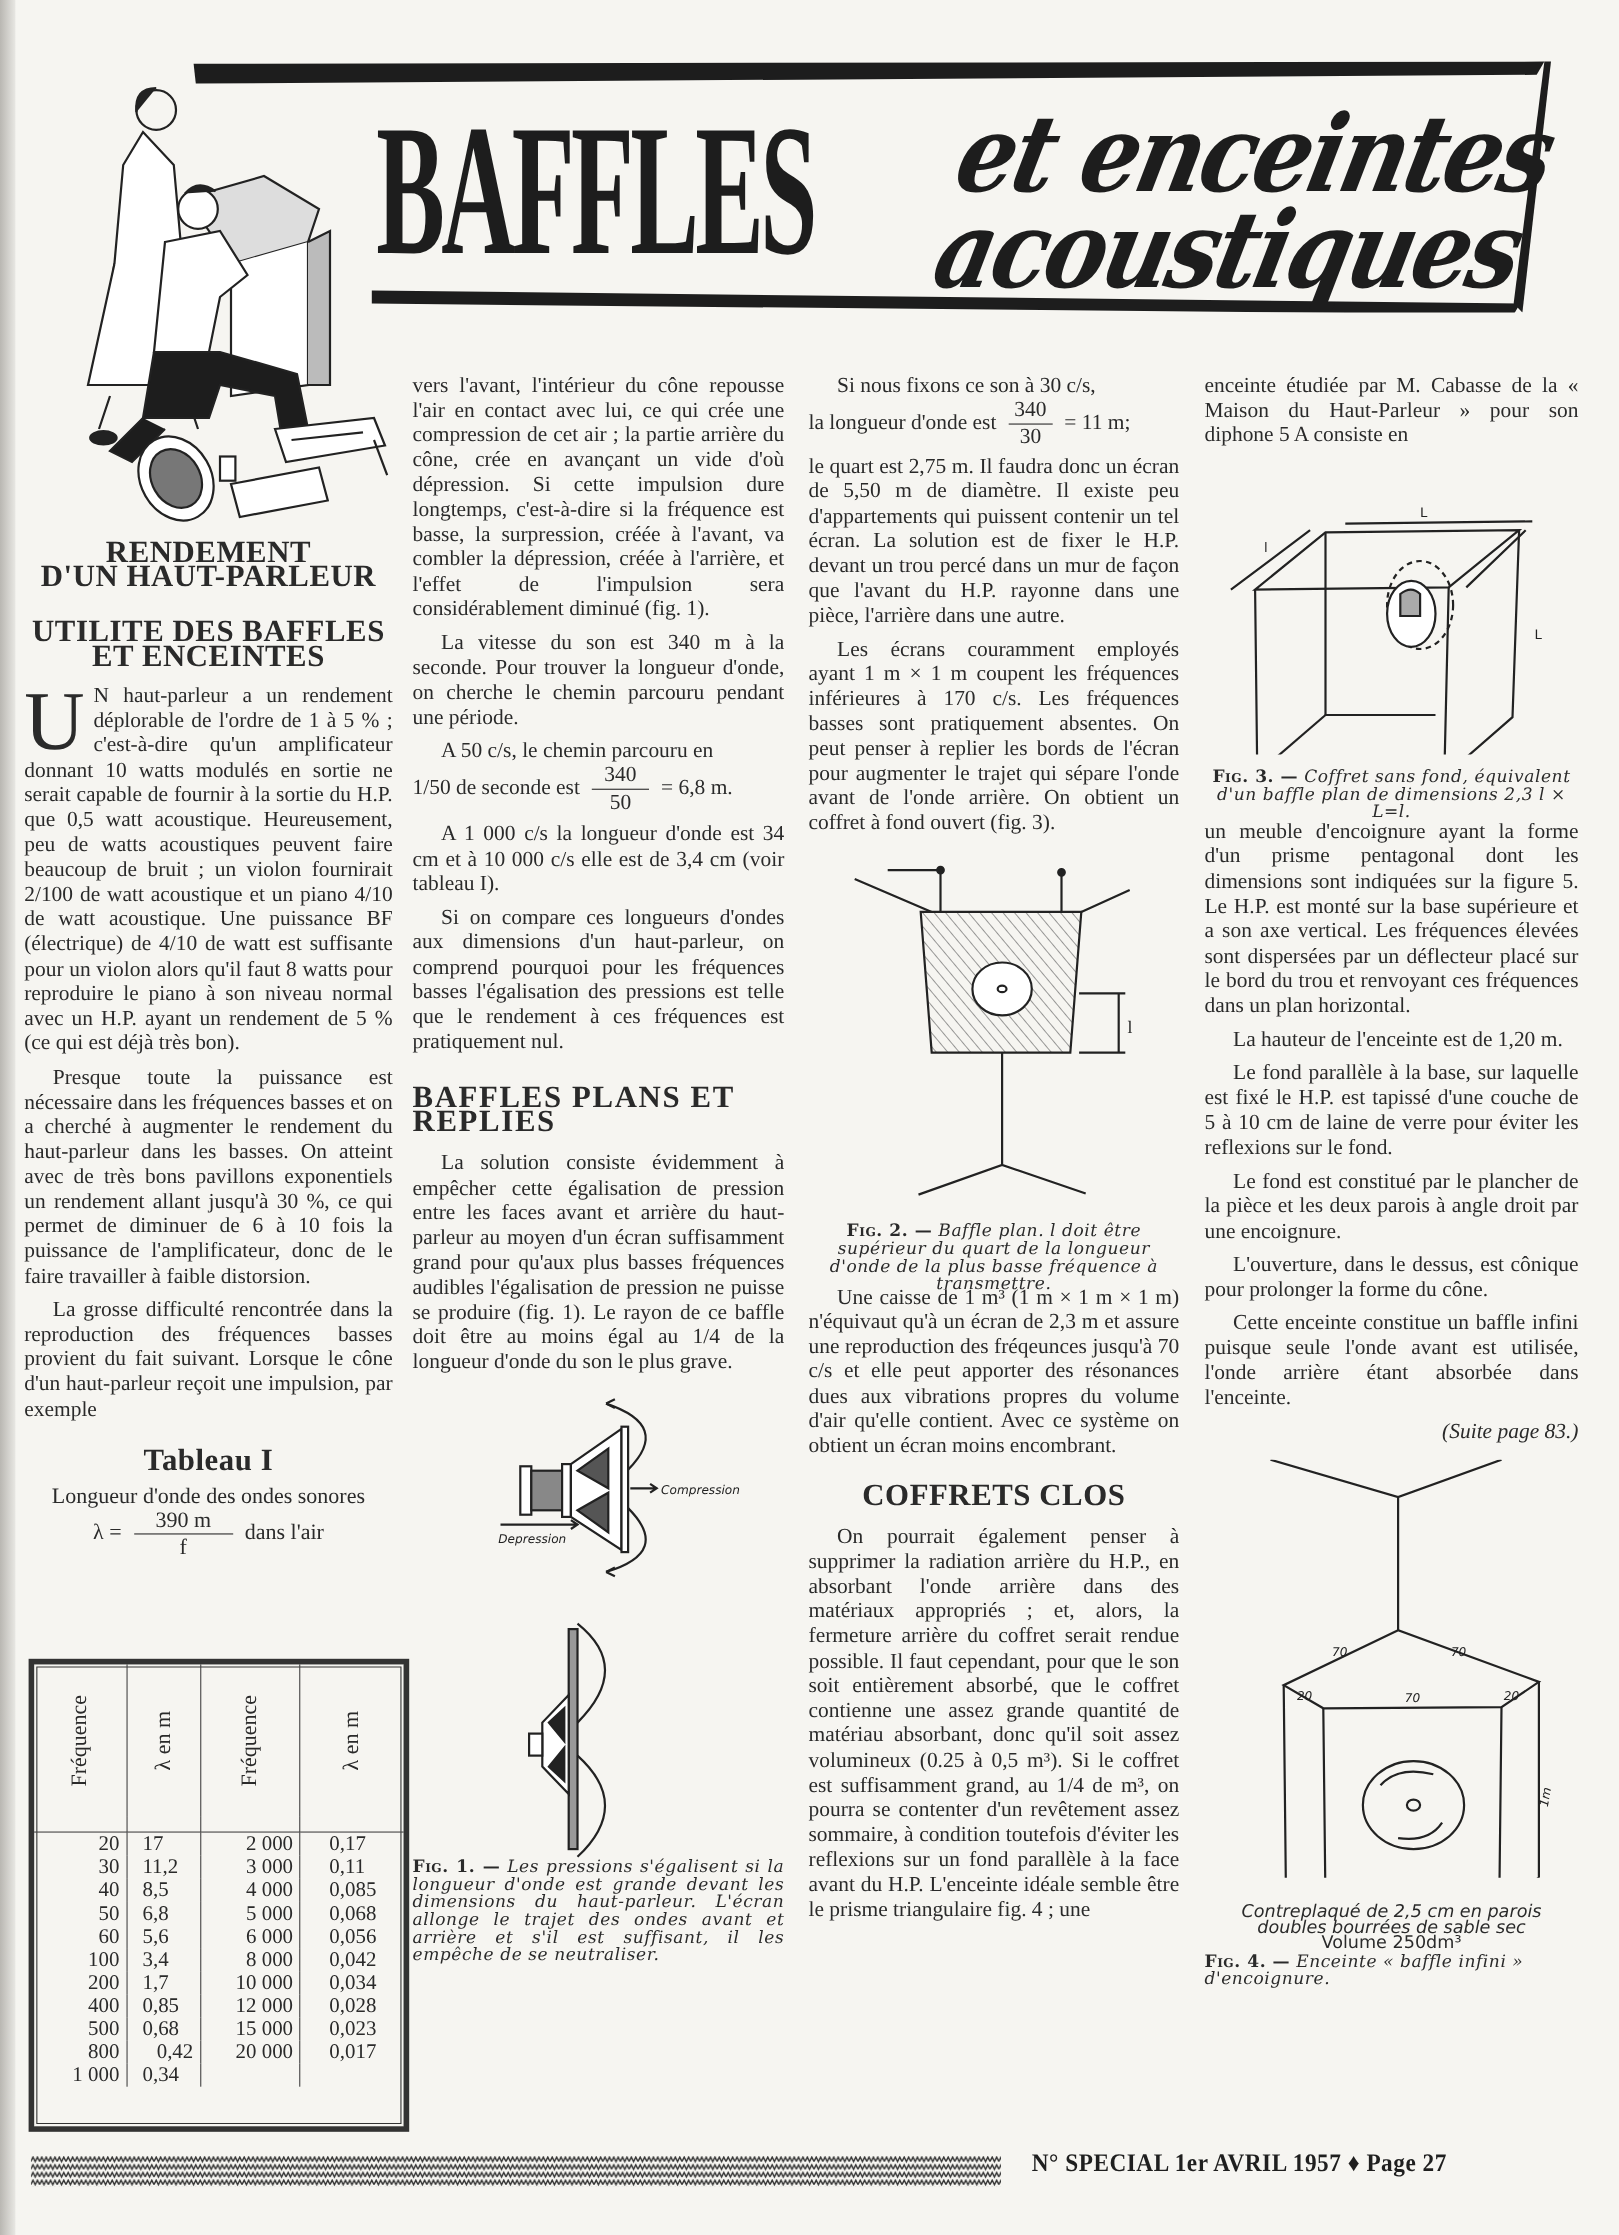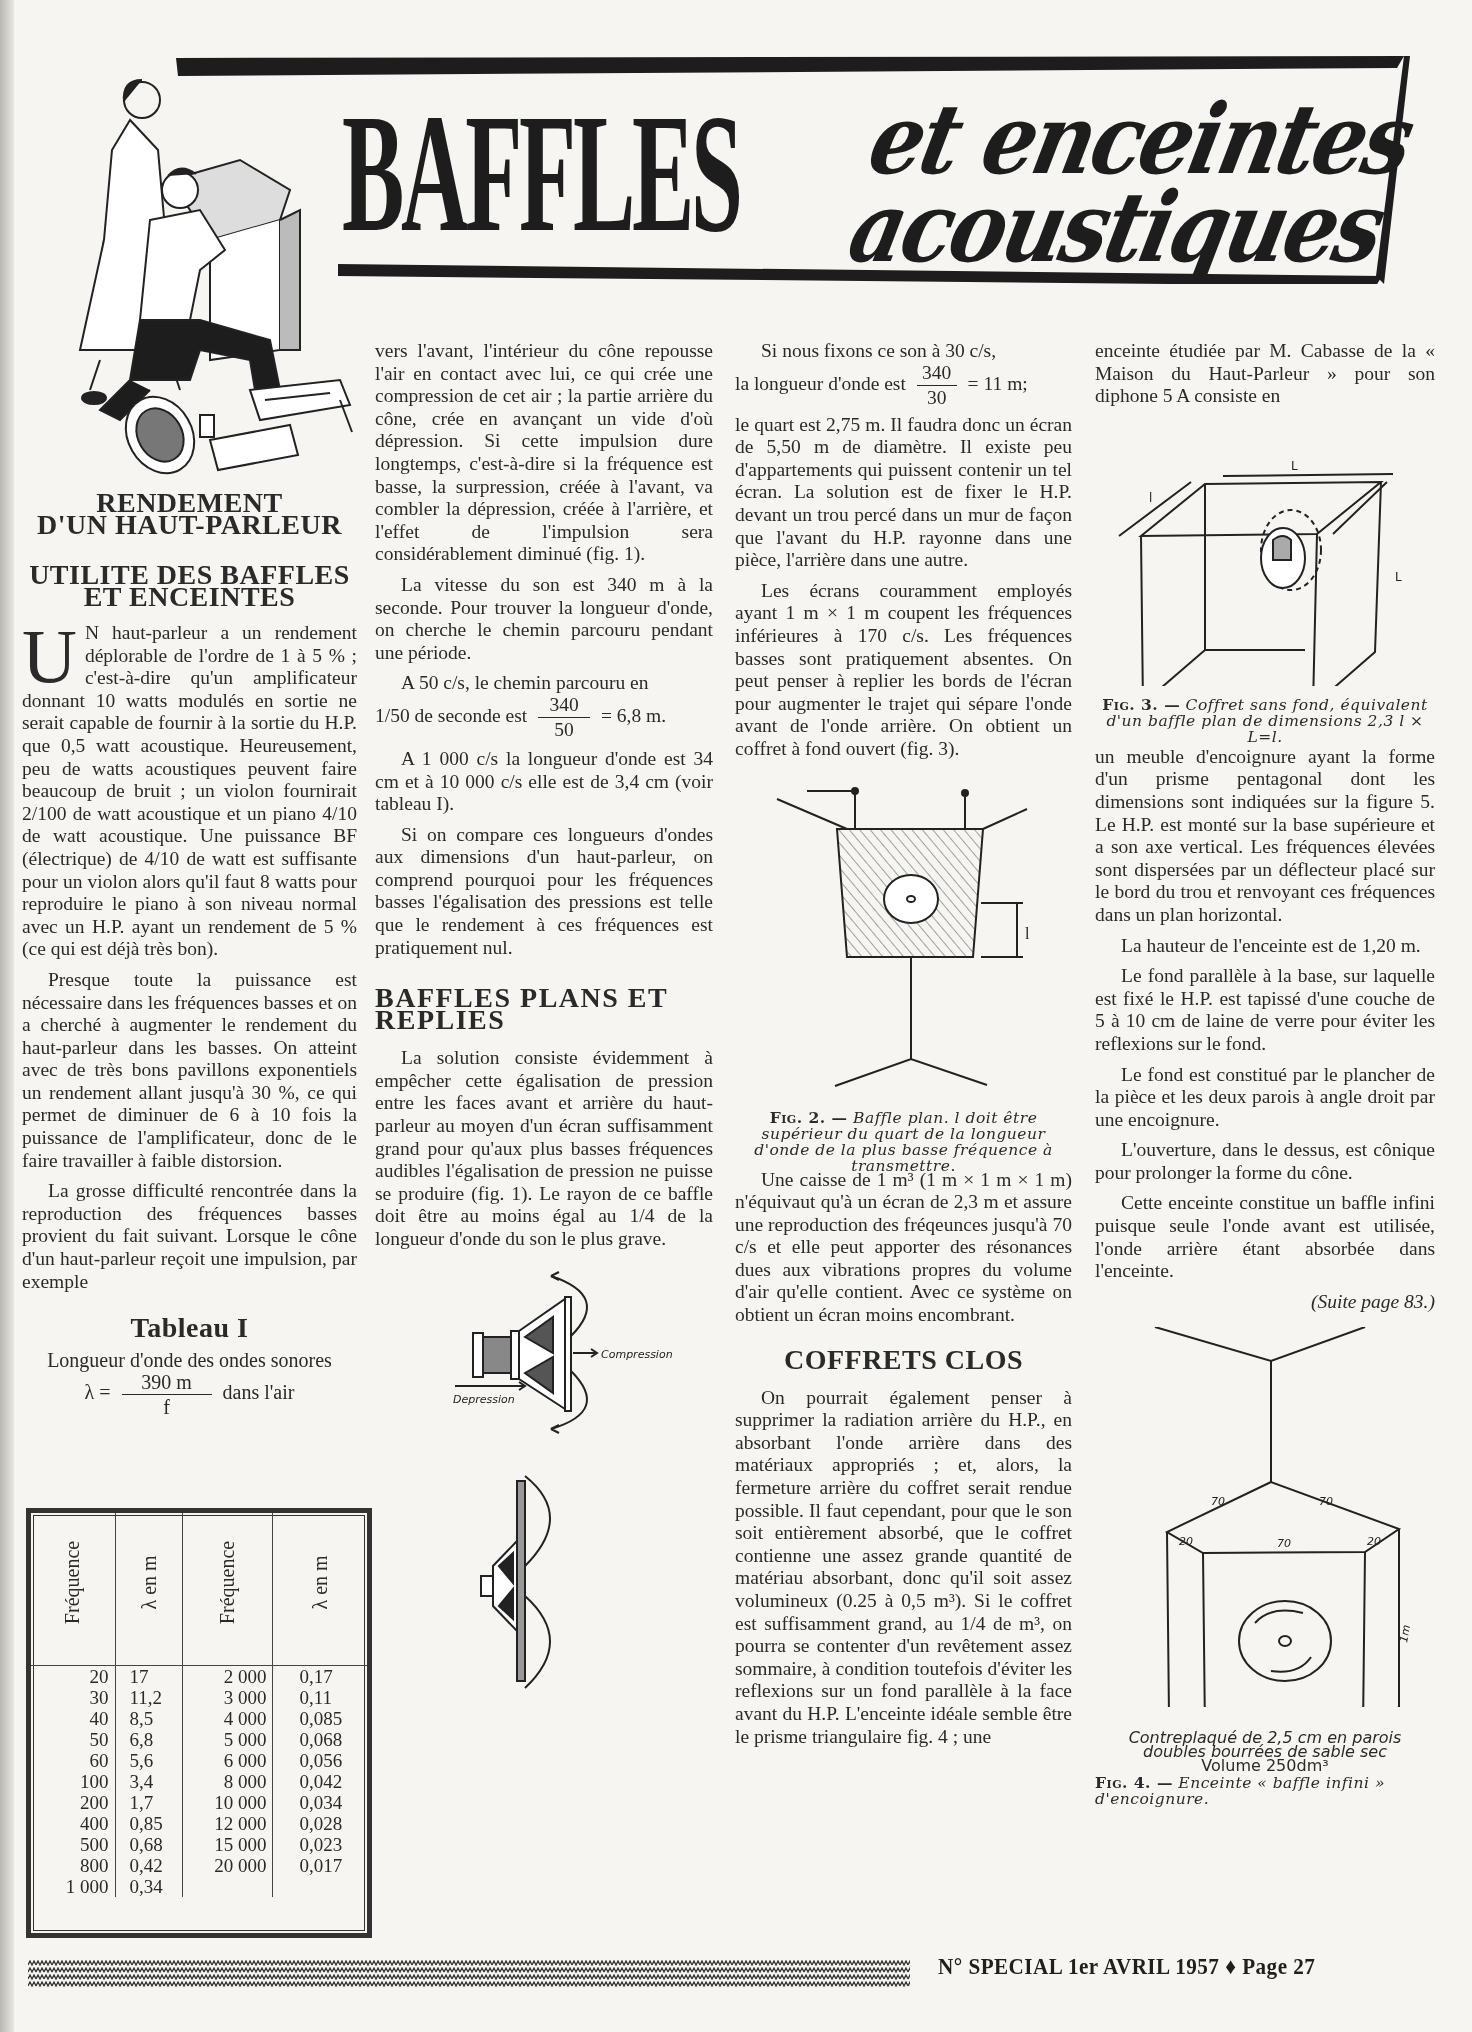--- a/index.html
+++ b/index.html
@@ -197,21 +197,21 @@
           <td style="padding-left: 26px;">0,028</td>
         </tr>
         <tr>
           <td class="r">500</td>
           <td style="padding-left: 14px;">0,68</td>
           <td class="r">15 000</td>
           <td style="padding-left: 26px;">0,023</td>
         </tr>
         <tr>
           <td class="r">800</td>
-          <td style="padding-left: 14px;">0,42</td>
+          <td style="padding-left: 14px; text-align: right;">0,42</td>
           <td class="r">20 000</td>
           <td style="padding-left: 26px;">0,017</td>
         </tr>
         <tr>
           <td class="r">1 000</td>
           <td style="padding-left: 14px;">0,34</td>
           <td class="r"></td>
           <td style="padding-left: 26px;"></td>
         </tr>
       </tbody>
@@ -260,20 +260,24 @@
         <path d="M142 280 L118 305 L118 345 L142 370 Z" fill="#fff"></path>
         <path d="M124 305 L138 292 L138 322 Z" fill="#222"></path>
         <path d="M124 345 L138 358 L138 328 Z" fill="#222"></path>
         <rect x="106" y="315" width="12" height="20" fill="#fff"></rect>
         <path d="M150 215 q50 40 0 90"></path>
         <path d="M150 335 q50 45 0 92"></path>
       </g>
       <text x="226" y="97" font-family="DejaVu Sans,sans-serif" font-style="italic" font-size="11" fill="#222">Compression</text>
       <text x="78" y="142" font-family="DejaVu Sans,sans-serif" font-style="italic" font-size="11" fill="#222">Depression</text>
     </svg>
+    <div class="caption" style="position:absolute;left:0;top:422px;width:338px;">
+      <span class="fig">Fig. 1. —</span>
+      <span>Les pressions s'égalisent si la longueur d'onde est grande devant les dimensions du haut-parleur. L'écran allonge le trajet des ondes avant et arrière et s'il est suffisant, il les empêche de se neutraliser.</span>
+    </div>
   </div>
 </div>
 
 <div class="col c3">
   <p style="margin-bottom:0">Si nous fixons ce son à 30 c/s,</p>
   <div class="fraction-line" style="margin-bottom:6px;">
     <span>la longueur d'onde est</span>
     <span class="frac">
       <span>340</span>
       <span class="bar" style="width:40px"></span>

